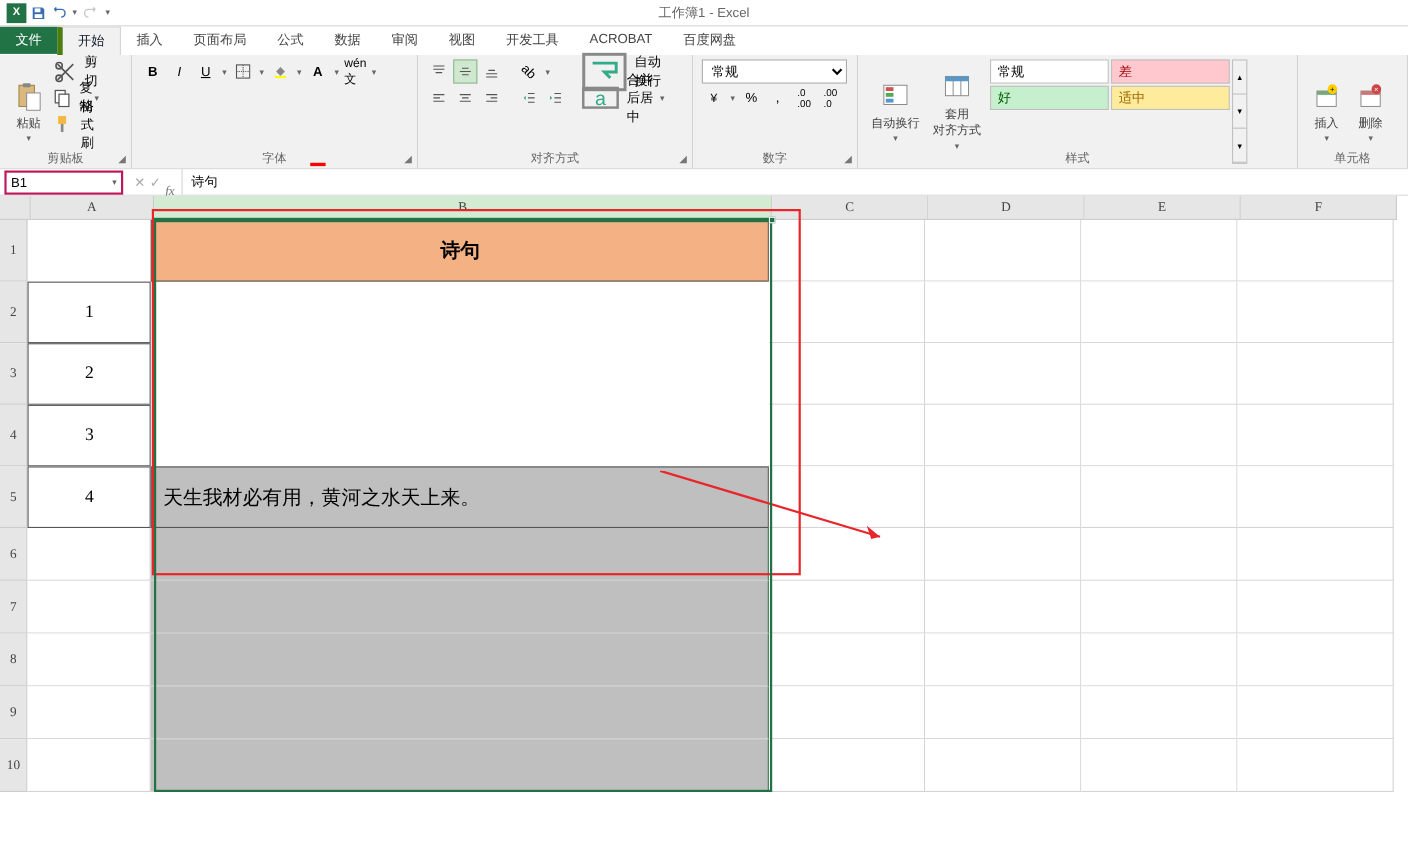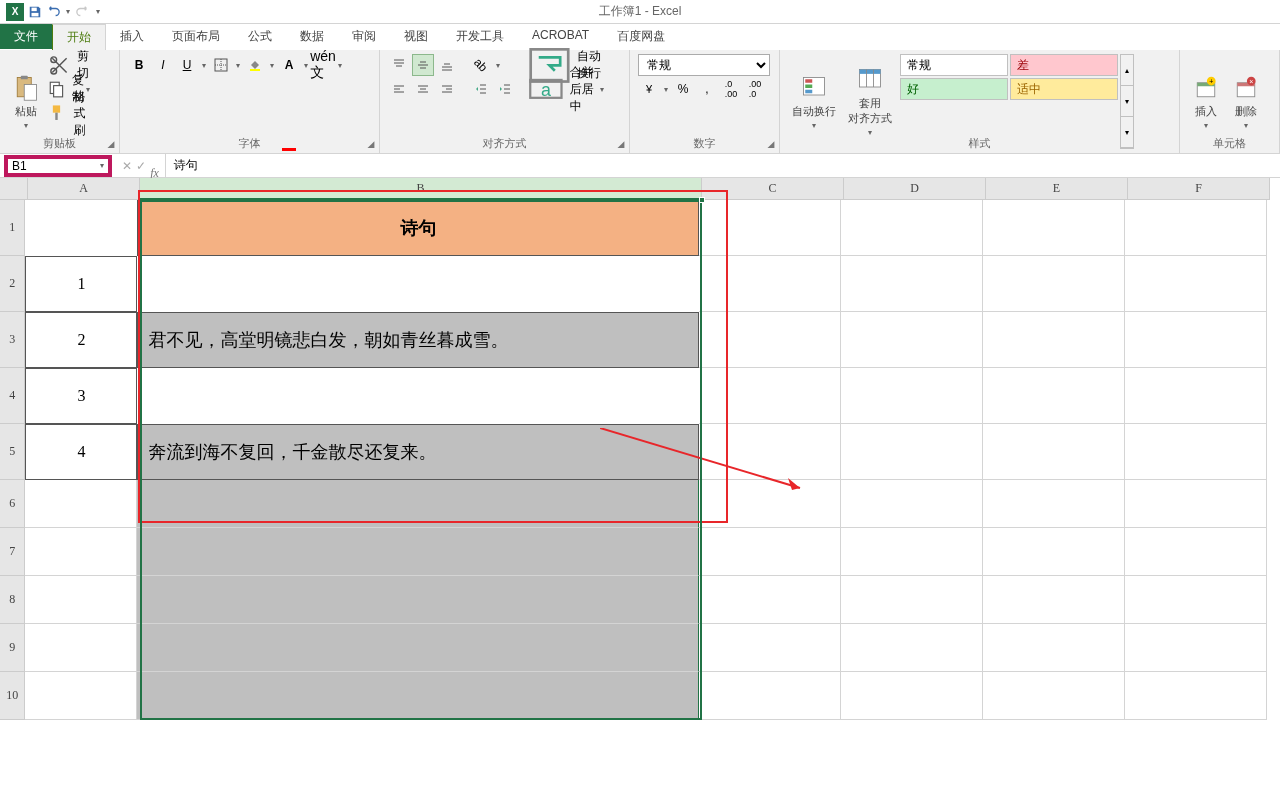--- a/index.html
+++ b/index.html
@@ -9,21 +9,21 @@
 .titlebar { height: 24px; background: #fff; display: flex; align-items: center; border-bottom: 1px solid #d4d4d4; position: relative; }
 .titlebar .qat { display: flex; align-items: center; gap: 4px; padding: 0 6px; }
 .titlebar .qat .xicon { width: 18px; height: 18px; background: #217346; color: #fff; font-size: 10px; font-weight: bold; display: flex; align-items: center; justify-content: center; }
 .titlebar .qat svg { width: 14px; height: 14px; }
 .titlebar .title { position: absolute; left: 50%; transform: translateX(-50%); color: #666; }
 
 
 .tabs { height: 26px; background: #fff; display: flex; align-items: flex-start; }
 .tabs .tab { padding: 4px 14px; color: #444; cursor: pointer; display: flex; align-items: center; }
 .tabs .tab.file { background: #217346; color: #fff; }
-.tabs .tab.active { background: #f1f1f1; color: #4d7c0f; border-top: 1px solid #d4d4d4; border-left: 1px solid #4d7c0f; border-right: 1px solid #d4d4d4; }
+.tabs .tab.active { background: #f1f1f1; color: #0f172a; border-top: 1px solid #d4d4d4; border-left: 5px solid #4d7c0f; border-right: 1px solid #d4d4d4; }
 
 
 .ribbon { height: 104px; background: #f1f1f1; border-bottom: 1px solid #d4d4d4; display: flex; }
 .group { border-right: 1px solid #d4d4d4; padding: 4px 8px; display: flex; flex-direction: column; position: relative; }
 .group-label { position: absolute; bottom: 2px; left: 0; right: 0; text-align: center; color: #666; font-size: 11px; }
 .group-launcher { position: absolute; bottom: 2px; right: 2px; width: 12px; height: 12px; font-size: 9px; color: #777; text-align: center; }
 .group-body { flex: 1; display: flex; gap: 4px; }
 
 .big-btn { display: flex; flex-direction: column; align-items: center; justify-content: center; gap: 2px; padding: 2px 4px; cursor: pointer; }
 .big-btn svg { width: 28px; height: 28px; }
@@ -44,21 +44,21 @@
 .style-cell { border: 1px solid #c0c0c0; display: flex; align-items: center; padding: 0 6px; font-size: 12px; cursor: pointer; }
 .sc-normal { background: #fff; color: #000; }
 .sc-bad { background: #ffc7ce; color: #9c0006; }
 .sc-good { background: #c6efce; color: #006100; }
 .sc-neutral { background: #ffeb9c; color: #9c6500; }
 .style-scroll { width: 14px; display: flex; flex-direction: column; border: 1px solid #c0c0c0; margin-left: 2px; }
 .style-scroll div { flex: 1; display: flex; align-items: center; justify-content: center; font-size: 8px; border-bottom: 1px solid #c0c0c0; cursor: pointer; }
 
 
 .formula-bar { height: 24px; background: #fff; border-bottom: 1px solid #d4d4d4; display: flex; align-items: center; }
-.name-box { width: 108px; height: 22px; border: 4px solid #be185d; margin: 0 4px 0 4px; padding: 0 4px; background: #fff; display: flex; align-items: center; }
+.name-box { width: 108px; height: 22px; border: 2px solid #be185d; margin: 0 4px 0 4px; padding: 0 4px; background: #fff; display: flex; align-items: center; }
 .name-box .dd2 { margin-left: auto; font-size: 8px; color: #666; }
 .fb-btns { display: flex; gap: 4px; padding: 0 6px; border-right: 1px solid #d4d4d4; height: 100%; align-items: center; }
 .fx-label { font-style: italic; font-family: "Times New Roman", serif; color: #777; margin-top: 16px; }
 .fb-input { flex: 1; padding: 0 8px; position: relative; }
 
 
 .grid-area { position: relative; background: #fff; }
 .col-headers { display: flex; height: 22px; }
 .corner { width: 28px; background: #e6e6e6; border-right: 1px solid #ccc; border-bottom: 1px solid #ccc; }
 .col-h { background: #e6e6e6; border-right: 1px solid #ccc; border-bottom: 1px solid #ccc; display: flex; align-items: center; justify-content: center; color: #444; font-family: "SimSun", serif; }
@@ -191,21 +191,21 @@
               <rect x="2" y="11" width="10" height="2" fill="#ffff00"></rect>
             </svg>
           </div>
           <span class="dd">▾</span>
         <div class="mini-btn">
             <span style="color:#000;font-weight:bold">A</span>
             <div style="position:absolute;bottom:2px;width:14px;height:3px;background:#ff0000"></div>
           </div>
           <span class="dd">▾</span>
         <div class="mini-btn">
-            <span style="font-size:14px">wén<br>文</span>
+            <span style="font-size:11px">wén<br>文</span>
           </div>
           <span class="dd">▾</span>
       </div>
     </div>
     <div class="group-label">字体</div>
     <div class="group-launcher">◢</div>
   </div>
 
   <div class="group" style="width:250px">
     <div class="group-body">
@@ -436,32 +436,31 @@
         <div class="cell" style="left: 674px; top: 0px; width: 142px; height: 56px;"></div>
         <div class="cell" style="left: 816px; top: 0px; width: 142px; height: 56px;"></div>
         <div class="cell" style="left: 958px; top: 0px; width: 142px; height: 56px;"></div>
         <div class="cell" style="left: 1100px; top: 0px; width: 142px; height: 56px;"></div>
         <div class="cell tbl-cell-num" style="left: 0px; top: 56px; width: 112px; height: 56px;">1</div>
         <div class="cell" style="left: 674px; top: 56px; width: 142px; height: 56px;"></div>
         <div class="cell" style="left: 816px; top: 56px; width: 142px; height: 56px;"></div>
         <div class="cell" style="left: 958px; top: 56px; width: 142px; height: 56px;"></div>
         <div class="cell" style="left: 1100px; top: 56px; width: 142px; height: 56px;"></div>
         <div class="cell tbl-cell-num" style="left: 0px; top: 112px; width: 112px; height: 56px;">2</div>
-        <div class="cell tbl-cell-txt" style="left: 112px; top: 112px; width: 562px; height: 56px;">君不见，高堂明镜悲白发，朝如青丝暮成雪。</div>
         <div class="cell" style="left: 674px; top: 112px; width: 142px; height: 56px;"></div>
         <div class="cell" style="left: 816px; top: 112px; width: 142px; height: 56px;"></div>
         <div class="cell" style="left: 958px; top: 112px; width: 142px; height: 56px;"></div>
         <div class="cell" style="left: 1100px; top: 112px; width: 142px; height: 56px;"></div>
         <div class="cell tbl-cell-num" style="left: 0px; top: 168px; width: 112px; height: 56px;">3</div>
         <div class="cell" style="left: 674px; top: 168px; width: 142px; height: 56px;"></div>
         <div class="cell" style="left: 816px; top: 168px; width: 142px; height: 56px;"></div>
         <div class="cell" style="left: 958px; top: 168px; width: 142px; height: 56px;"></div>
         <div class="cell" style="left: 1100px; top: 168px; width: 142px; height: 56px;"></div>
         <div class="cell tbl-cell-num" style="left: 0px; top: 224px; width: 112px; height: 56px;">4</div>
-        <div class="cell tbl-cell-txt" style="left: 112px; top: 224px; width: 562px; height: 56px;">奔流到海不复回，千金散尽还复来。</div>
+        <div class="cell tbl-cell-txt" style="left: 112px; top: 224px; width: 562px; height: 56px;">天生我材必有用，黄河之水天上来。</div>
         <div class="cell" style="left: 674px; top: 224px; width: 142px; height: 56px;"></div>
         <div class="cell" style="left: 816px; top: 224px; width: 142px; height: 56px;"></div>
         <div class="cell" style="left: 958px; top: 224px; width: 142px; height: 56px;"></div>
         <div class="cell" style="left: 1100px; top: 224px; width: 142px; height: 56px;"></div>
         <div class="cell" style="left: 0px; top: 280px; width: 112px; height: 48px;"></div>
         <div class="cell tbl-empty" style="left: 112px; top: 280px; width: 562px; height: 48px;"></div>
         <div class="cell" style="left: 674px; top: 280px; width: 142px; height: 48px;"></div>
         <div class="cell" style="left: 816px; top: 280px; width: 142px; height: 48px;"></div>
         <div class="cell" style="left: 958px; top: 280px; width: 142px; height: 48px;"></div>
         <div class="cell" style="left: 1100px; top: 280px; width: 142px; height: 48px;"></div>

